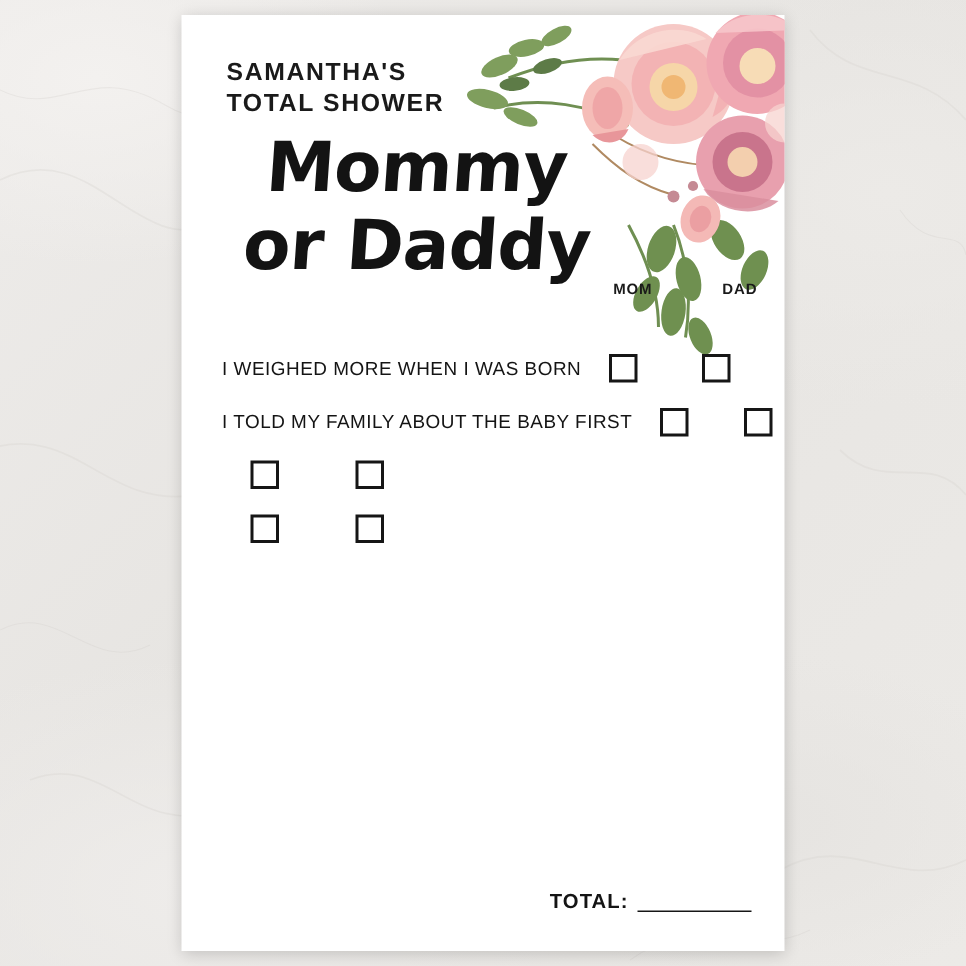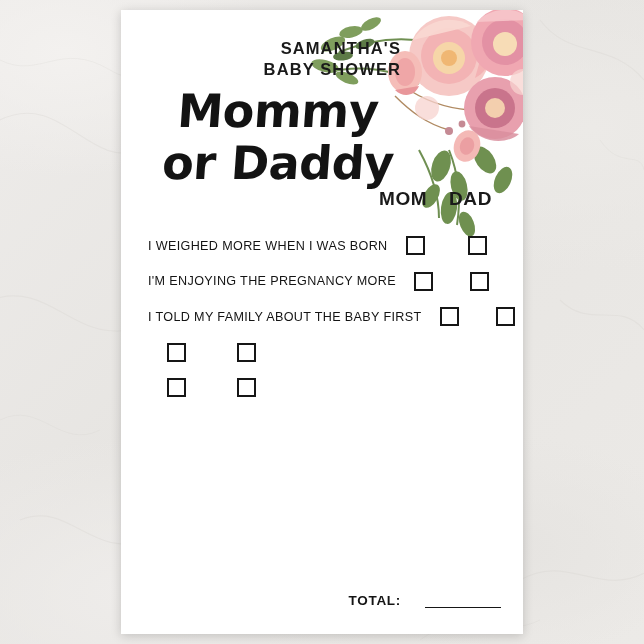--- a/index.html
+++ b/index.html
@@ -49,21 +49,21 @@
     left: 24px;
     top: 28px;
     width: 290px;
   }
   .shower-line {
     font-family: "Liberation Sans", sans-serif;
     font-weight: bold;
     font-size: 16.5px;
     letter-spacing: 1.1px;
     color: #1a1a1a;
-    text-align: right;
+    text-align: left;
     line-height: 1.28;
     width: 250px;
     margin-left: 6px;
   }
   .script {
     font-family: "DejaVu Sans", sans-serif;
     font-weight: bold;
     color: #131313;
     text-align: center;
     width: 262px;
@@ -98,22 +98,22 @@
   .col-heads {
     position: absolute;
     right: 18px;
     top: 178px;
     width: 126px;
     display: flex;
     justify-content: space-between;
   }
   .col-head {
     width: 56px;
-    text-align: left;
-    font-size: 19px;
+    text-align: right;
+    font-size: 10px;
     font-weight: bold;
     letter-spacing: .6px;
     color: #1a1a1a;
   }
   
   .rows {
     position: absolute;
     left: 0;
     top: 218px;
     right: 0;
@@ -151,21 +151,21 @@
     background: #fff;
     box-sizing: border-box;
   }
   
   .total {
     position: absolute;
     right: 22px;
     bottom: 26px;
     display: flex;
     align-items: flex-end;
-    gap: 24px;
+    gap: 6px;
   }
   .total-label {
     font-size: 13.5px;
     font-weight: bold;
     letter-spacing: .7px;
     color: #141414;
   }
   .total-line {
     width: 76px;
     border-bottom: 1.6px solid #161616;
@@ -274,21 +274,21 @@
       </g>
 
       <g fill="#f7d3cf" opacity=".75">
         <circle cx="128" cy="108" r="12"></circle>
         <circle cx="224" cy="82" r="13"></circle>
       </g>
     </svg>
 
     <div class="title-block">
       <div class="shower-line">SAMANTHA'S</div>
-      <div class="shower-line">BABY SHOWER</div>
+      <div class="shower-line">TOTAL SHOWER</div>
       <div class="script script-1">Mommy</div>
       <div class="script script-2">or Daddy</div>
     </div>
 
     <div class="col-heads">
       <div class="col-head">MOM</div>
       <div class="col-head">DAD</div>
     </div>
   </div>
 
@@ -299,31 +299,20 @@
       <div class="boxes">
         <div class="boxwrap">
             <div class="box"></div>
           </div>
         <div class="boxwrap">
             <div class="box"></div>
           </div>
       </div>
     </div>
 
-    <div class="row">
-      <div class="q">I'm enjoying the pregnancy more</div>
-      <div class="boxes">
-        <div class="boxwrap">
-            <div class="box"></div>
-          </div>
-        <div class="boxwrap">
-            <div class="box"></div>
-          </div>
-      </div>
-    </div>
 
     <div class="row">
       <div class="q">I told my family about the baby first</div>
       <div class="boxes">
         <div class="boxwrap">
             <div class="box"></div>
           </div>
         <div class="boxwrap">
             <div class="box"></div>
           </div>

